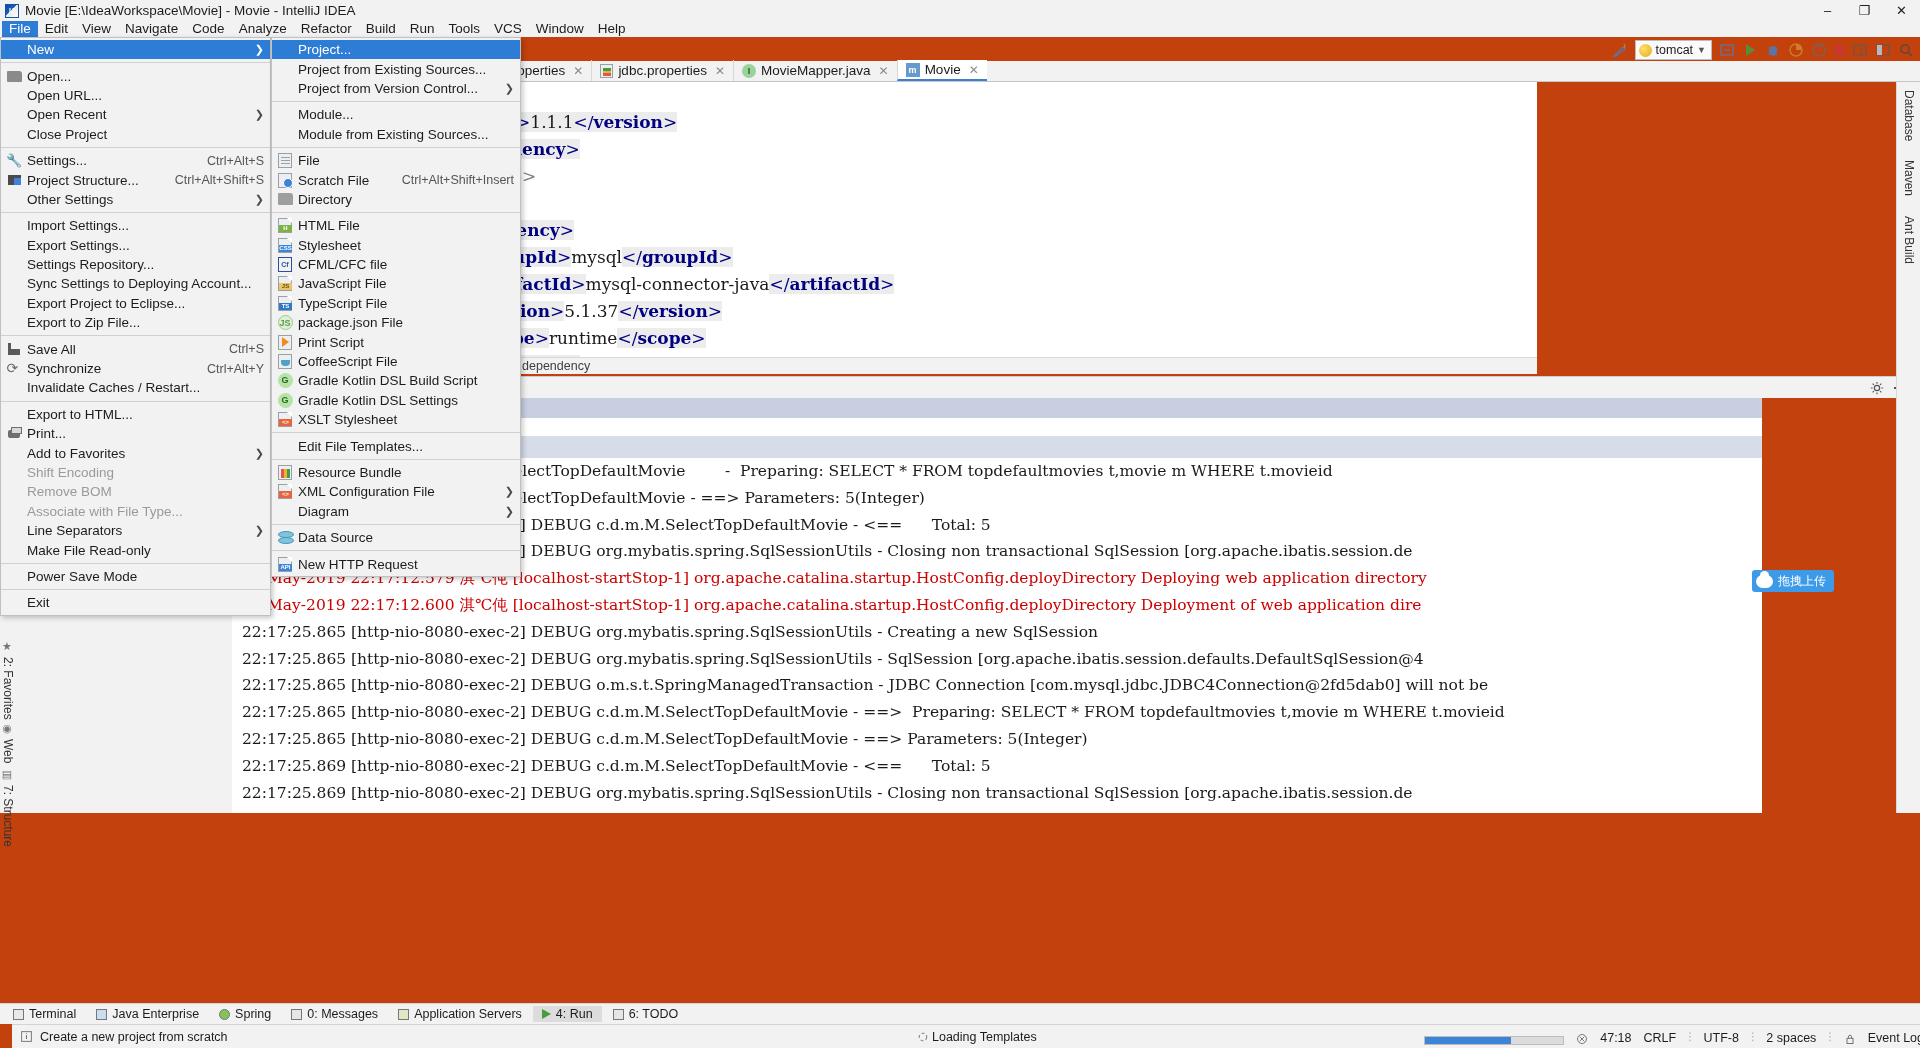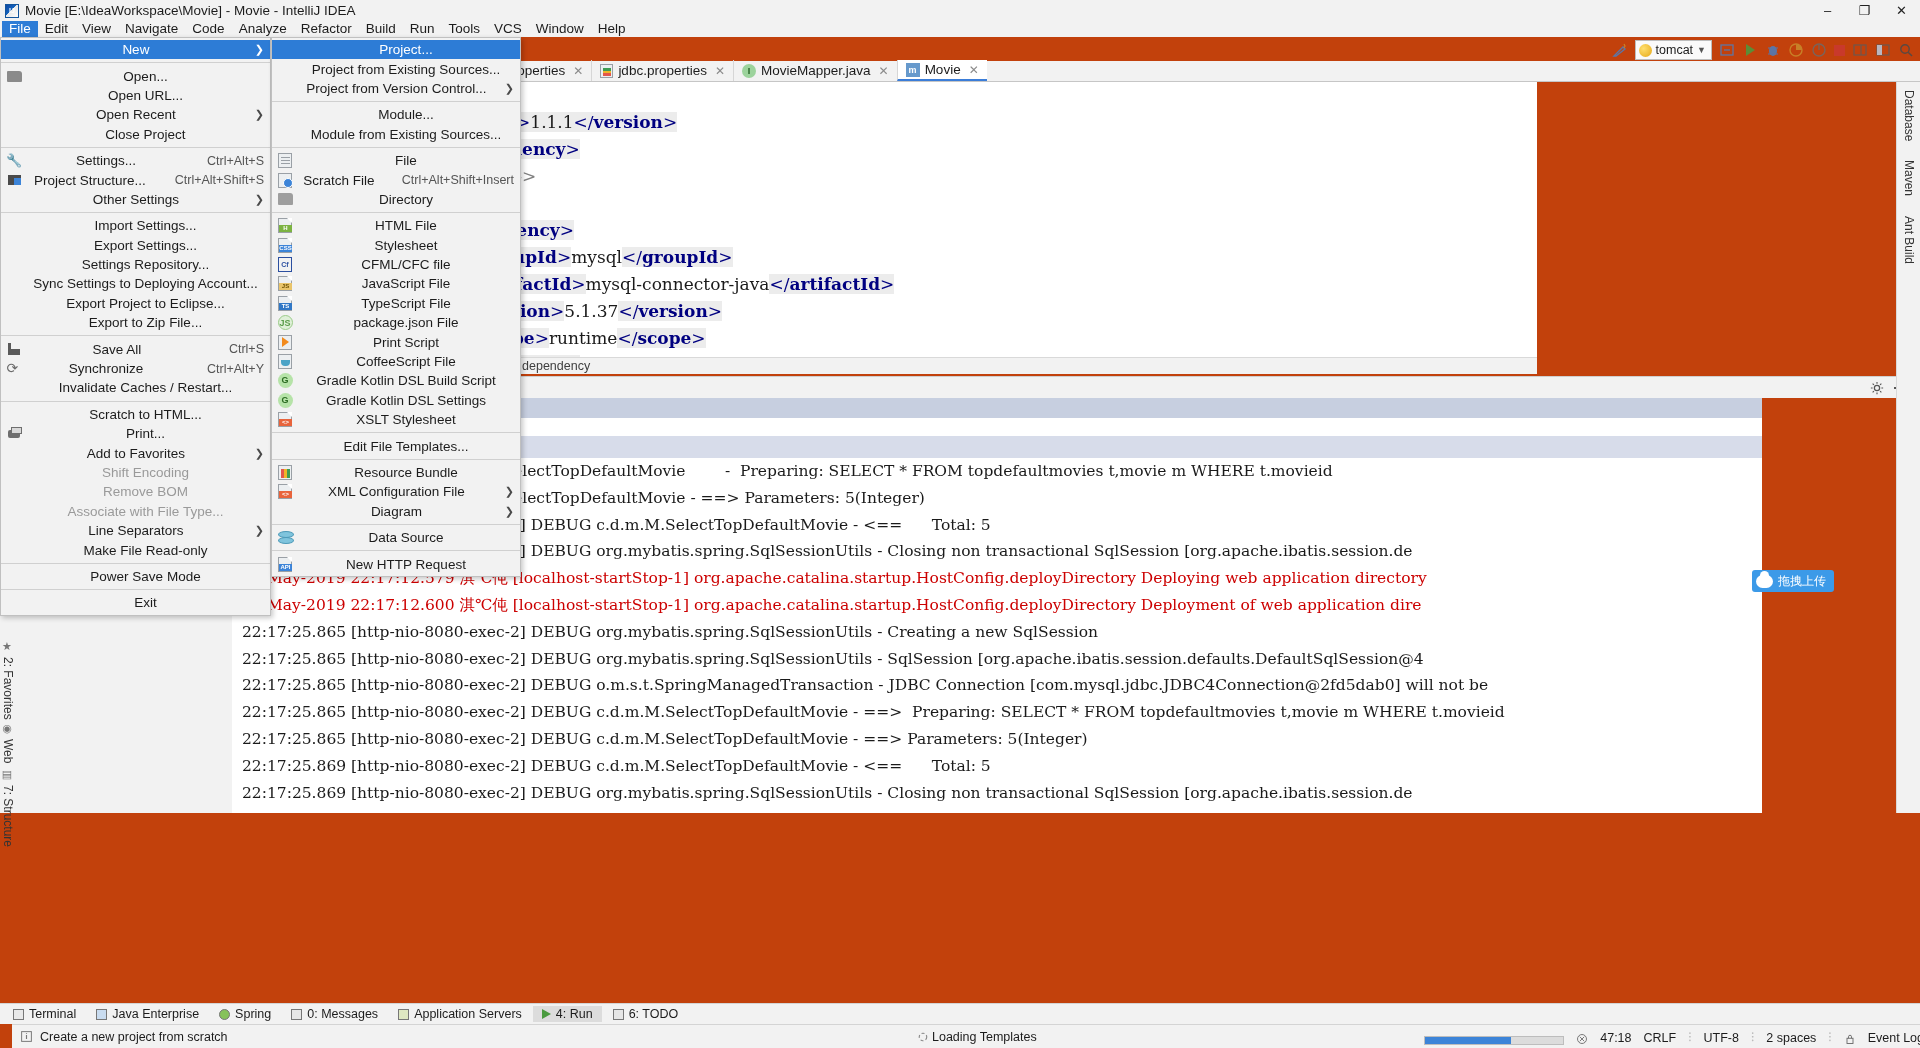--- a/index.html
+++ b/index.html
@@ -191,21 +191,21 @@
     position:absolute; background:#f2f2f2; border:1px solid #c0c0c0;
     box-shadow:2px 2px 5px rgba(0,0,0,.22); font-size:13.5px; color:#1c1c1c; z-index:50;
   }
   .mrow {
     display:flex; align-items:center; height:19.4px; padding:0 6px 0 0; white-space:nowrap;
     position:relative;
   }
   .mrow.sel { background:#2d7cd6; color:#fff; }
   .mrow.dim { color:#9a9a9a; }
   .mrow .mi-ico { width:18px; min-width:18px; display:flex; align-items:center; justify-content:center; margin-left:4px; }
-  .mrow .mi-label { flex:1; padding-left:4px;text-align:center; }
+  .mrow .mi-label { flex:1; padding-left:4px; }
   .mrow .mi-key { color:#555; font-size:12.5px; padding-left:22px; }
   .mrow .mi-arrow { font-size:11px; color:#4a4a4a; margin-left:10px; }
   .mrow.sel .mi-arrow { color:#fff; }
   .msep { height:1px; background:#d0d0d0; margin:3px 0; }
 
   
   #file-menu { left:0; top:37px; width:271px; padding:2px 0; }
   #new-menu  { left:271px; top:37px; width:250px; padding:2px 0; }
 
   
@@ -644,21 +644,21 @@
       <span class="mi-key">Ctrl+Alt+Y</span>
     </div>
     <div class="mrow">
       <span class="mi-ico"></span>
       <span class="mi-label">Invalidate Caches / Restart...</span>
     </div>
     <div class="msep"></div>
 
     <div class="mrow">
       <span class="mi-ico"></span>
-      <span class="mi-label">Scratch to HTML...</span>
+      <span class="mi-label">Export to HTML...</span>
     </div>
     <div class="mrow">
       <span class="mi-ico">
           <span class="g g-print" style="width:12px;height:8px;"></span>
         </span>
       <span class="mi-label">Print...</span>
     </div>
     <div class="mrow">
       <span class="mi-ico"></span>
       <span class="mi-label">Add to Favorites</span>

